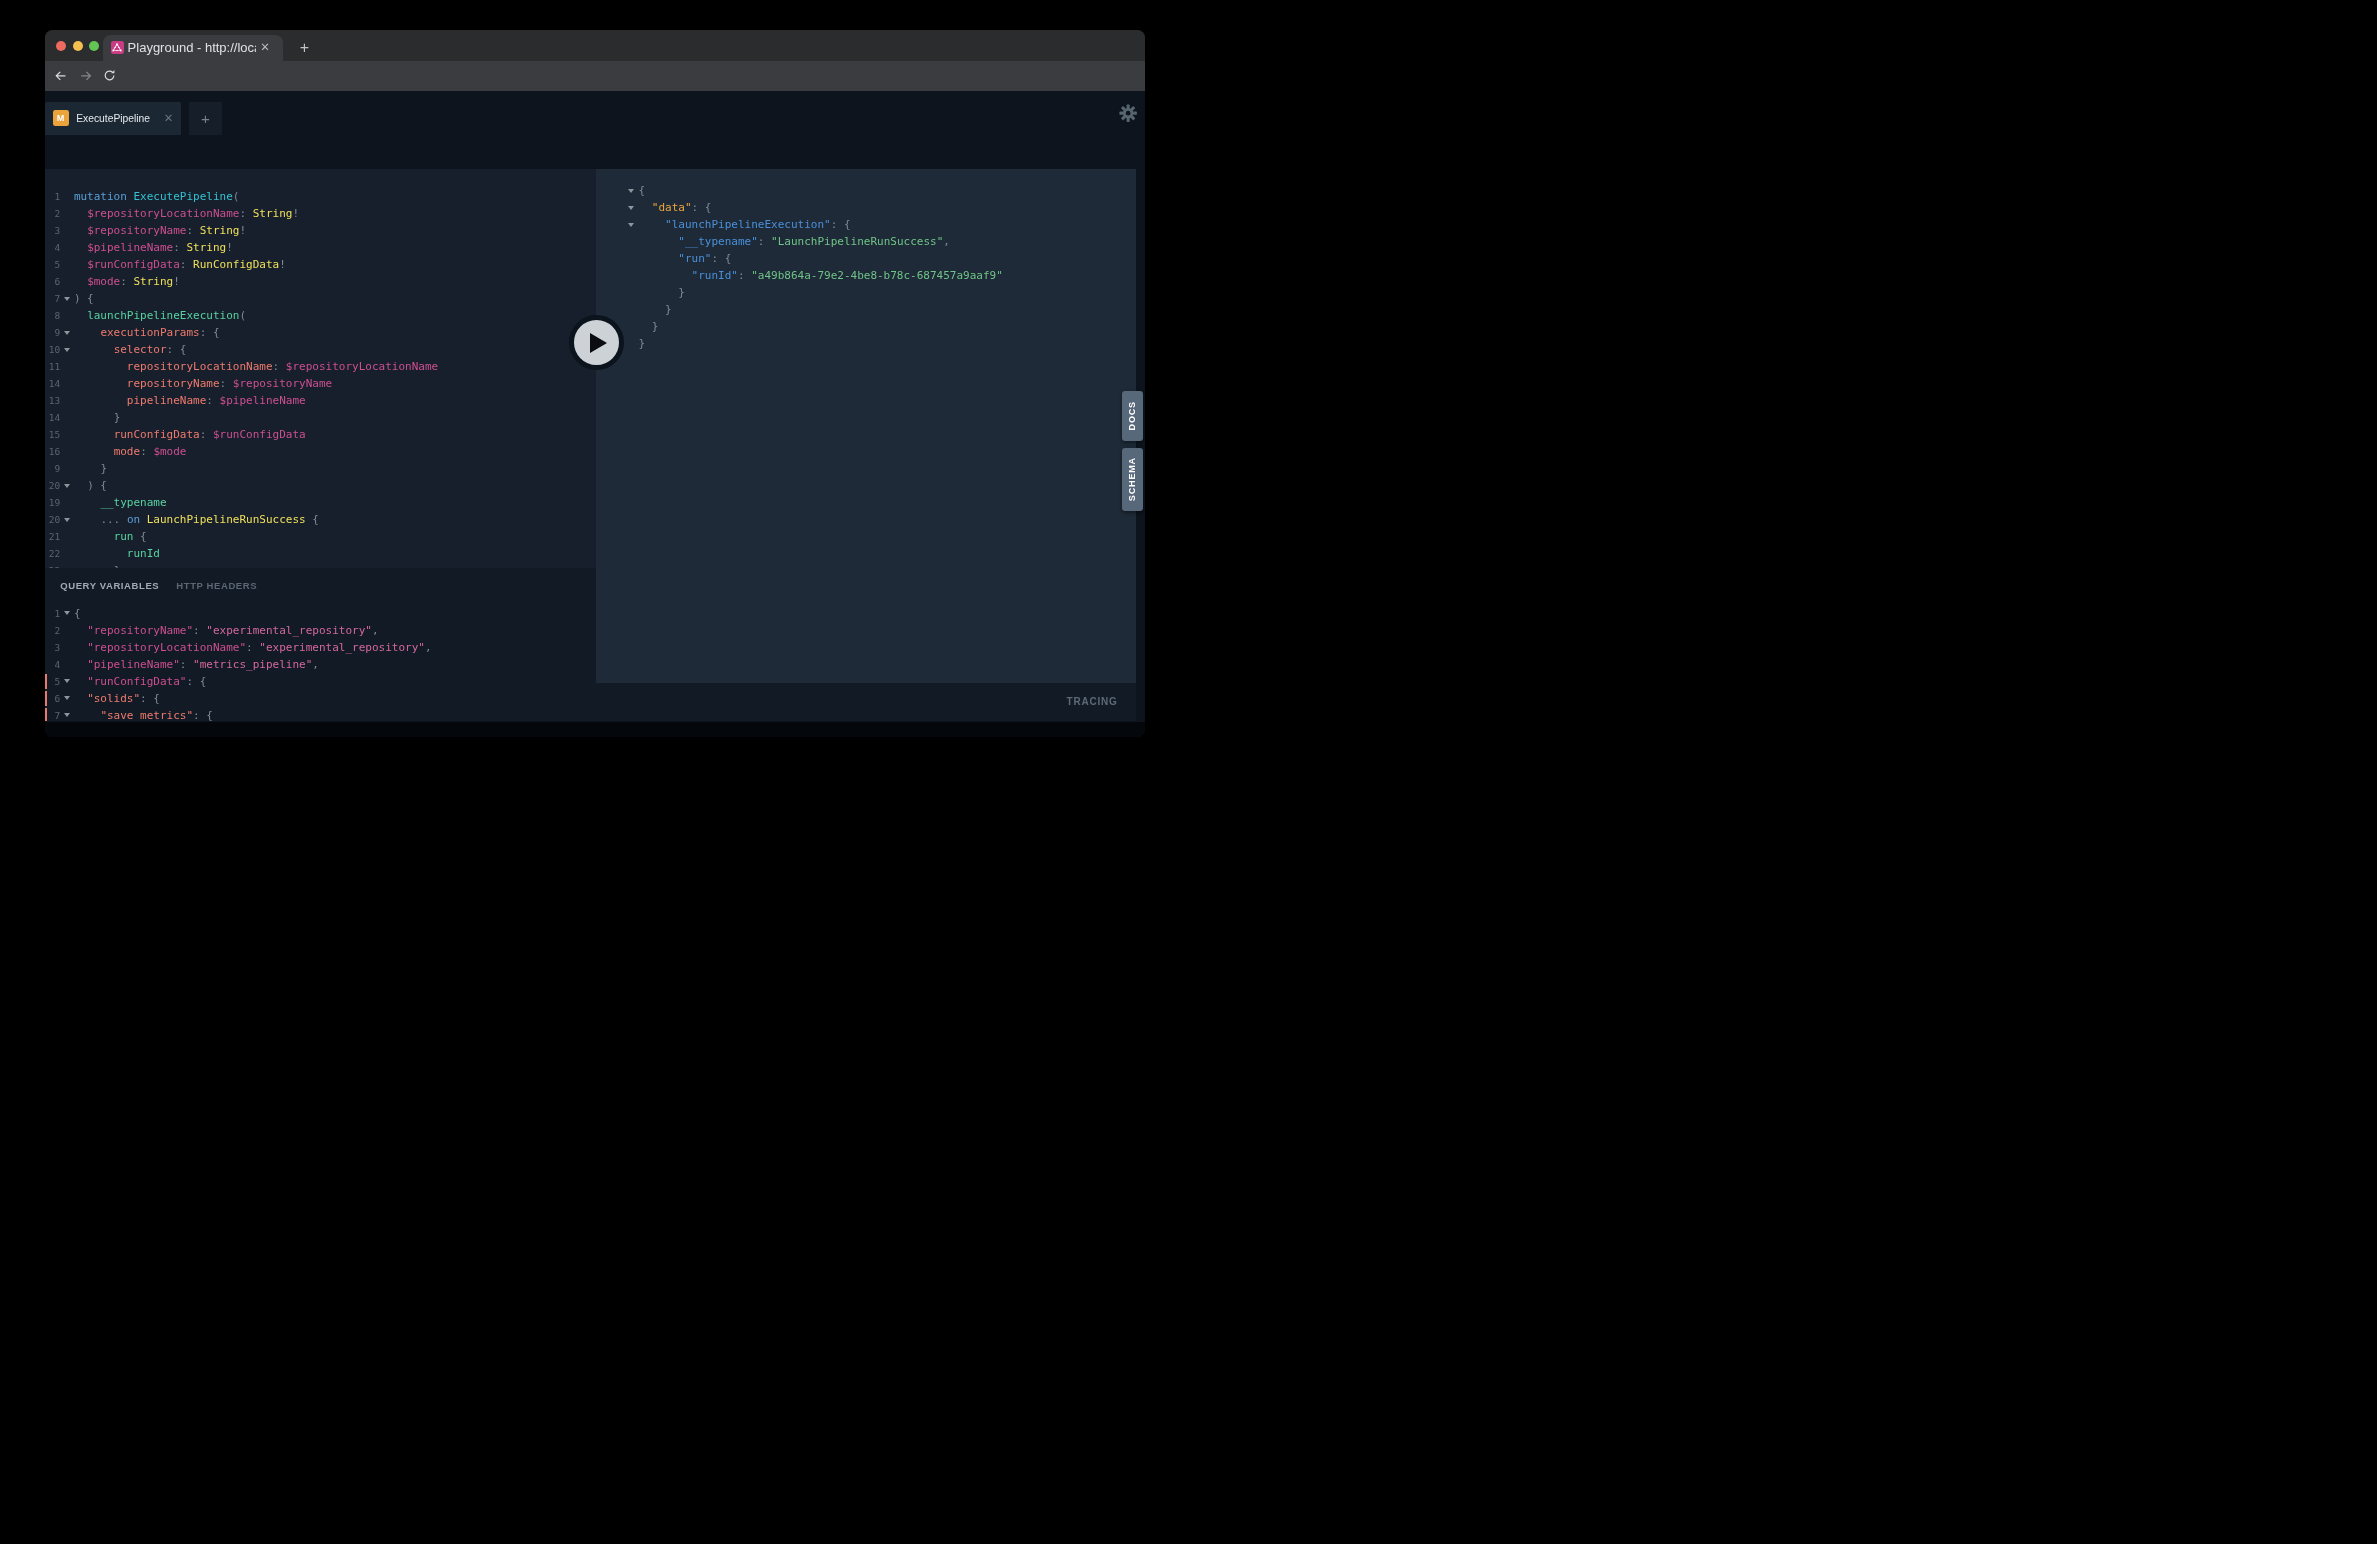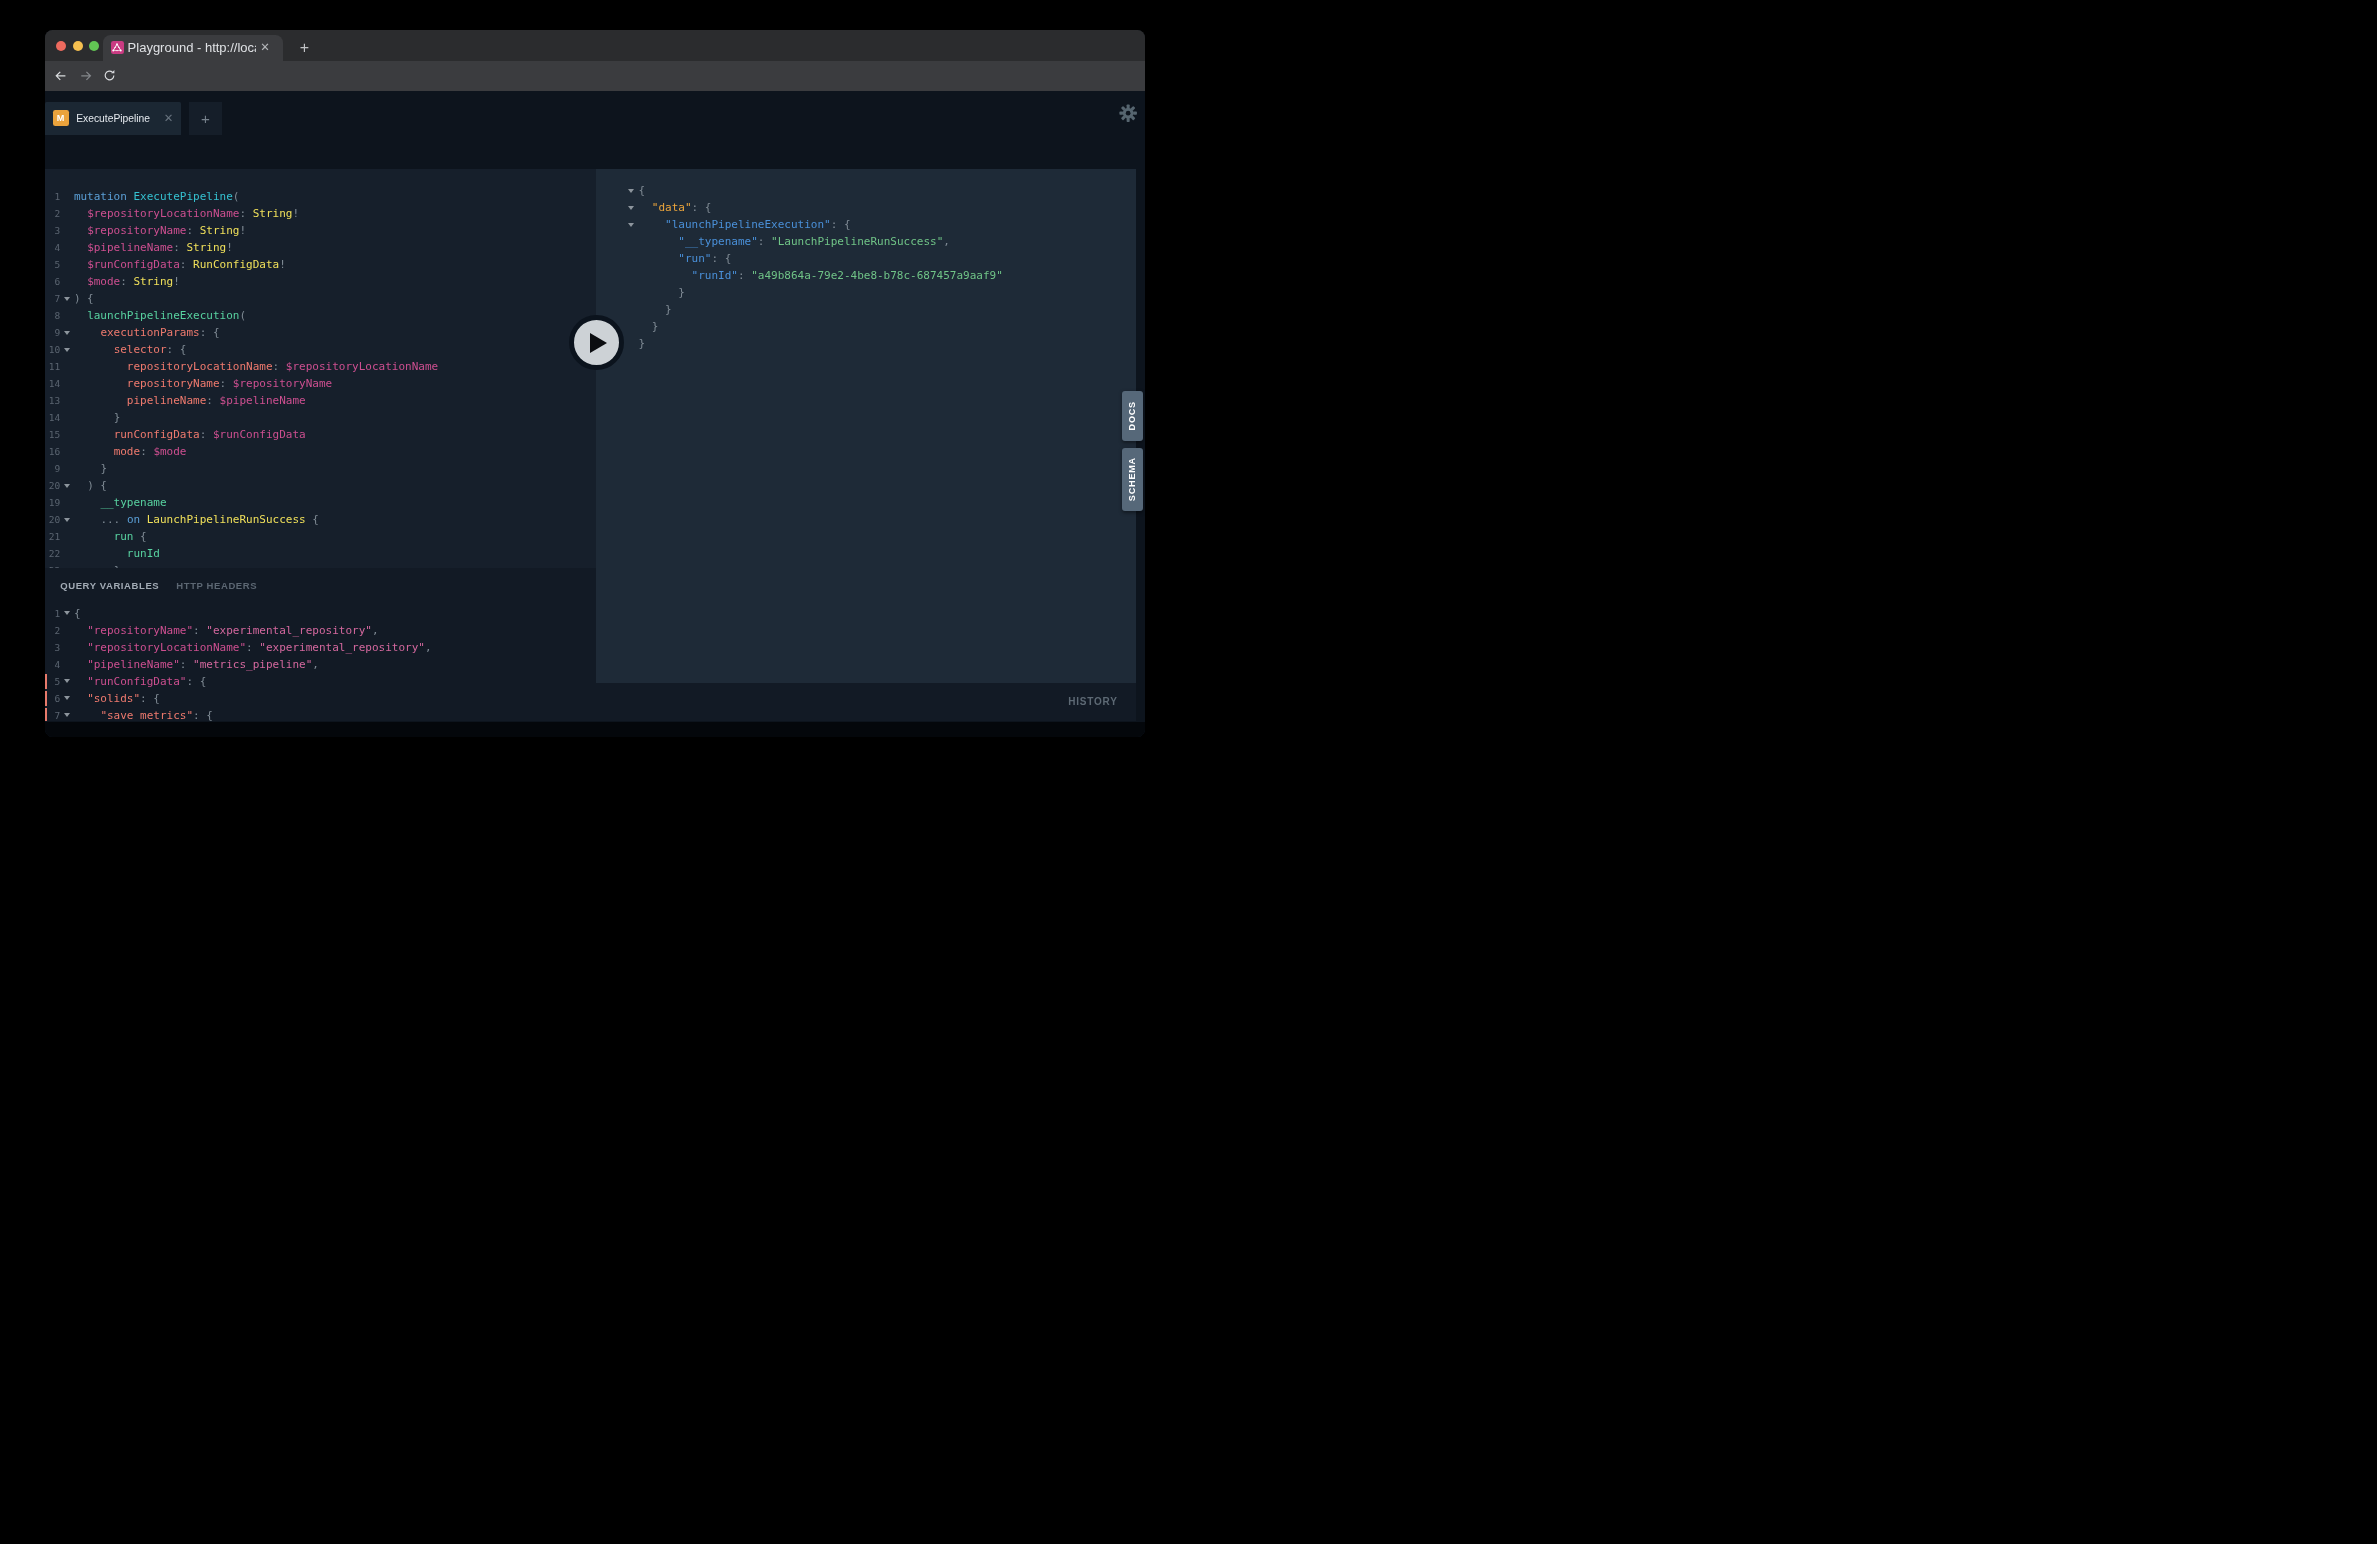--- a/index.html
+++ b/index.html
@@ -270,21 +270,21 @@
               <div class="code-row resp-row"><span class="foldc"><i class="tri"></i></span><span class="ltext"><span class="tk-ws">    </span><span class="tk-rk">"launchPipelineExecution"</span><span class="tk-pu">: {</span></span></div>
               <div class="code-row resp-row"><span class="foldc"></span><span class="ltext"><span class="tk-ws">      </span><span class="tk-rk">"__typename"</span><span class="tk-pu">: </span><span class="tk-rs">"LaunchPipelineRunSuccess"</span><span class="tk-pu">,</span></span></div>
               <div class="code-row resp-row"><span class="foldc"></span><span class="ltext"><span class="tk-ws">      </span><span class="tk-rk">"run"</span><span class="tk-pu">: {</span></span></div>
               <div class="code-row resp-row"><span class="foldc"></span><span class="ltext"><span class="tk-ws">        </span><span class="tk-rk">"runId"</span><span class="tk-pu">: </span><span class="tk-rs">"a49b864a-79e2-4be8-b78c-687457a9aaf9"</span></span></div>
               <div class="code-row resp-row"><span class="foldc"></span><span class="ltext"><span class="tk-ws">      </span><span class="tk-pu">}</span></span></div>
               <div class="code-row resp-row"><span class="foldc"></span><span class="ltext"><span class="tk-ws">    </span><span class="tk-pu">}</span></span></div>
               <div class="code-row resp-row"><span class="foldc"></span><span class="ltext"><span class="tk-ws">  </span><span class="tk-pu">}</span></span></div>
               <div class="code-row resp-row"><span class="foldc"></span><span class="ltext"><span class="tk-pu">}</span></span></div>
             </div>
           <div class="tracing-bar">
-            <span class="tracing-label">HISTORY</span>
+            <span class="tracing-label">TRACING</span>
           </div>
         </div>
 
         <div class="side-strip"></div>
         <div class="play-btn">
           <span class="play-tri"></span>
         </div>
         <div class="vtab vtab-docs">
           <span>DOCS</span>
         </div>

